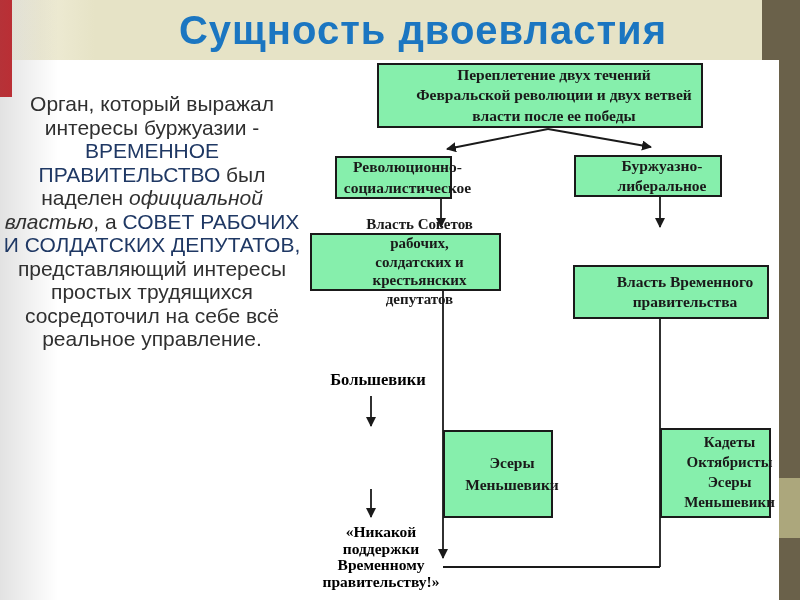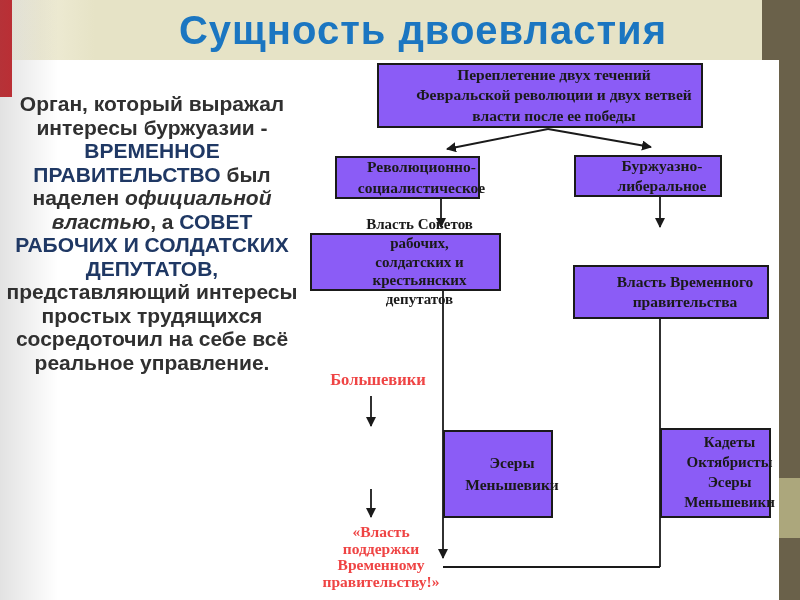--- a/index.html
+++ b/index.html
@@ -25,40 +25,40 @@
   }
   
   .corner-red{position:absolute;left:0;top:0;width:12px;height:97px;background:#c8232a;}
   .corner-olive{position:absolute;left:762px;top:0;width:38px;height:60px;background:#6a614a;}
   .right-bar{position:absolute;left:779px;top:60px;width:21px;height:540px;background:#6a614a;}
   .right-bar-khaki{position:absolute;left:779px;top:478px;width:21px;height:60px;background:#aca77c;}
 
   
   .left-text{
     position:absolute;left:2px;top:92px;width:300px;
-    text-align:center;font-weight:bold;font-size:21px;line-height:23.5px;
+    text-align:center;font-weight:normal;font-size:21px;line-height:23.5px;
     color:#303030;font-family:"Liberation Sans",sans-serif;
   }
   .seg-plain{color:#303030;}
   .seg-navy{color:#1f3864;}
   .seg-italic{color:#303030;font-style:italic;}
 
   
   .fc-box{
-    position:absolute;box-sizing:border-box;border:2px solid #1a1a1a;background:#8b5cf6;
+    position:absolute;box-sizing:border-box;border:2px solid #1a1a1a;background:#86efac;
     display:flex;align-items:center;justify-content:center;text-align:center;
     font-family:"Liberation Serif",serif;font-weight:bold;color:#1a1a1a;
     white-space:pre-line;font-size:15.5px;line-height:1.3;padding-left:28px;
   }
   .fc-label{
     position:absolute;text-align:center;white-space:pre-line;
-    font-family:"Liberation Serif",serif;font-weight:bold;color:#ef4444;
+    font-family:"Liberation Serif",serif;font-weight:bold;color:#000000;
   }
   #box-root{left:377px;top:63px;width:326px;height:65px;line-height:1.32;}
-  #box-rev-soc{left:335px;top:156px;width:145px;height:43px;}
+  #box-rev-soc{left:335px;top:156px;width:117px;height:43px;}
   #box-bourg-lib{left:574px;top:155px;width:148px;height:42px;}
   #box-soviet-power{left:310px;top:233px;width:191px;height:58px;font-size:15px;line-height:1.26;}
   #box-prov-gov{left:573px;top:233px;width:196px;height:54px;margin-top:32px;}
   #box-esery{left:443px;top:430px;width:110px;height:88px;line-height:1.45;}
   #box-kadety{left:660px;top:428px;width:111px;height:90px;font-size:15px;line-height:1.32;}
   #label-bolsheviki{left:308px;top:370px;width:140px;font-size:16.5px;}
   #label-all-power{left:307px;top:437px;width:130px;font-size:16px;line-height:17.5px;}
   #label-no-support{left:313px;top:524px;width:136px;font-size:15.5px;line-height:16.5px;}
   svg.connectors{position:absolute;left:0;top:0;}
 </style>
@@ -110,18 +110,18 @@
   <div class="fc-box" id="box-prov-gov">Власть Временного
 правительства</div>
   <div class="fc-box" id="box-esery">Эсеры
 Меньшевики</div>
   <div class="fc-box" id="box-kadety">Кадеты
 Октябристы
 Эсеры
 Меньшевики</div>
 
   <div class="fc-label" id="label-bolsheviki">Большевики</div>
-  <div class="fc-label" id="label-no-support">«Власть
+  <div class="fc-label" id="label-no-support">«Никакой
 поддержки
 Временному
 правительству!»</div>
 
 </div>
 
 </body></html>

